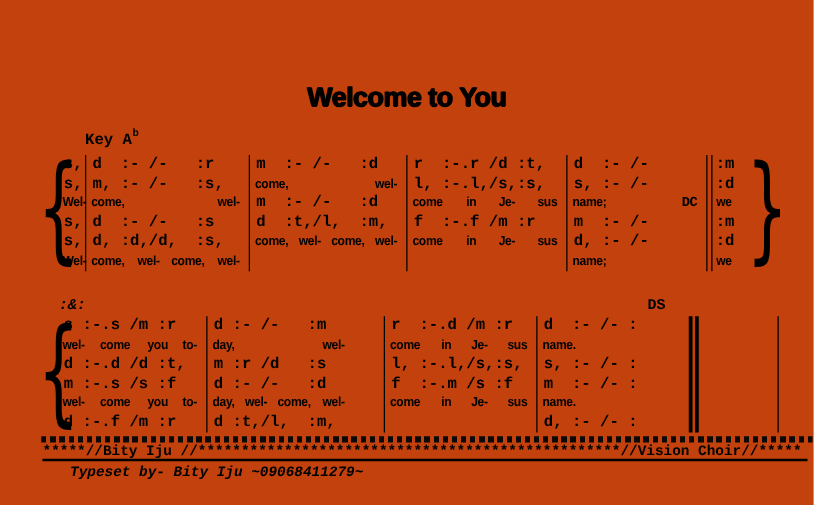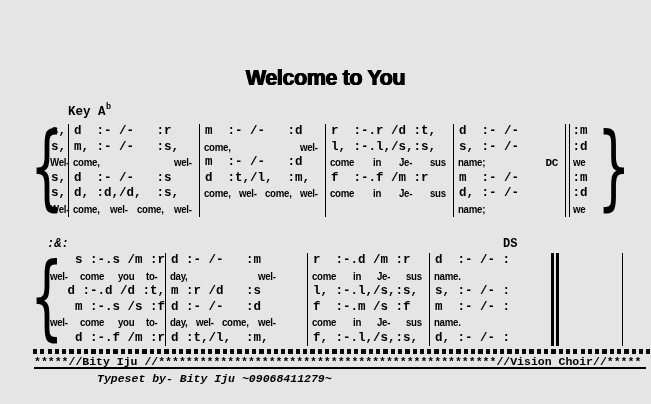--- a/index.html
+++ b/index.html
@@ -1,48 +1,48 @@
 <!DOCTYPE html>
 <html><head>
 <meta charset="utf-8">
 <style>
   html,body{margin:0;padding:0;background:#fff;}
-  .page{position:relative;width:651px;height:404px;background:#e5e5e5;overflow:hidden;
+  .page{position:relative;width:651px;height:404px;background:#c2410c;overflow:hidden;
         font-family:"Liberation Mono",monospace;color:#000;}
 
   .title{position:absolute;top:66px;left:0;width:651px;text-align:center;
          font-family:"Liberation Sans",sans-serif;font-weight:700;font-size:21.5px;
          letter-spacing:-0.4px;
          text-shadow:0.6px 0 0 #000, -0.6px 0 0 #000, 0 0.4px 0 #000;}
 
   .hdr{position:absolute;font-family:"Liberation Mono",monospace;font-weight:700;font-size:12.5px;}
   .hdr-key{top:103px;left:48px;padding-left:20px;}
   .hdr-key sup{font-size:8.5px;position:relative;top:-1px;left:0.5px;}
   .hdr-credit{top:103px;left:500px;}
 
   .sys-label{position:absolute;font-family:"Liberation Mono",monospace;font-weight:700;font-size:12px;}
   .lbl-amp{top:237px;left:47px;font-style:italic;}
-  .lbl-ds{top:237px;left:503px;}
+  .lbl-ds{top:237px;left:518px;}
 
   .system{position:absolute;display:flex;align-items:stretch;}
   .sys1{top:124px;left:46px;height:93px;}
   .sys2{top:253px;left:46px;height:93px;}
 
   .measure{box-sizing:border-box;}
   .sys1 .c-pickup{width:22px;}
   .sys1 .c-m0{width:131px;border-left:1.4px solid #000;}
   .sys1 .c-m1{width:126px;border-left:1.4px solid #000;}
   .sys1 .c-m2{width:128px;border-left:1.4px solid #000;}
   .sys1 .c-m3{width:111px;border-left:1.4px solid #000;}
   .sys1 .dbar{width:2.6px;border-left:1.5px solid #000;border-right:1.5px solid #000;margin-left:1px;}
   .sys1 .c-coda{width:25px;}
   .sys1 .c-coda .note{padding-left:3px;}
   .sys1 .c-coda .lyric{padding-left:3px;}
 
-  .sys2 .c-m0{width:119px;text-align:right;}
+  .sys2 .c-m0{width:119px;}
   .sys2 .c-m1{width:118px;border-left:1.4px solid #000;}
   .sys2 .c-m2{width:122px;border-left:1.4px solid #000;margin-left:24px;}
   .sys2 .c-m3{width:122px;border-left:1.4px solid #000;}
   .sys2 .tbar{width:2.4px;border-left:3.2px solid #000;border-right:3.2px solid #000;}
   .sys2 .tail{width:63px;border-right:1.2px solid #000;}
 
   .row{height:15.5px;line-height:15.5px;overflow:visible;}
   .note{font-family:"Liberation Mono",monospace;font-weight:700;font-size:12.5px;
         white-space:pre;padding-left:5px;}
   .lyric{display:flex;justify-content:space-between;align-items:baseline;
@@ -60,21 +60,21 @@
   .brace-s1l::before,.brace-s2l::before{content:"{";}
   .brace-s1r::before{content:"}";}
 
   .dotline{position:absolute;top:349px;left:33px;width:617px;height:4.6px;
            background:repeating-linear-gradient(90deg,#0a0a0a 0 4.2px,transparent 4.2px 7.3px);}
   .stars{position:absolute;top:355px;left:34px;font-family:Liberation Mono, monospace;
          font-weight:700;font-size:11.5px;letter-spacing:0;white-space:pre;}
   .footrule{position:absolute;top:367px;left:34px;width:612px;height:0;
             border-top:2.4px solid #000;}
   .typeset{position:absolute;top:372px;left:56px;font-family:"Liberation Mono",monospace;
-           font-weight:700;font-style:italic;font-size:11.5px;white-space:pre;margin-left:41px;}
+           font-weight:700;font-style:italic;font-size:11.5px;white-space:pre;}
 </style>
 </head>
 <body>
 
 <div class="page">
 
   <div class="title">Welcome to You</div>
 
   <div class="hdr hdr-key"><span>Key A</span><sup>b</sup></div>
 
@@ -218,21 +218,20 @@
           <span class="tok">sus</span>
         </div>
         <div class="row note">l, :-.l,/s,:s,</div>
         <div class="row note">f  :-.m /s :f</div>
         <div class="row lyric">
           <span class="tok">come</span>
           <span class="tok">in</span>
           <span class="tok">Je-</span>
           <span class="tok">sus</span>
         </div>
-        <div class="row note">f, :-.l,/s,:s,</div>
       </div>
       <div class="measure c-m3">
         <div class="row note">d  :- /- :</div>
         <div class="row lyric">
           <span class="tok">name.</span>
         </div>
         <div class="row note">s, :- /- :</div>
         <div class="row note">m  :- /- :</div>
         <div class="row lyric">
           <span class="tok">name.</span>

